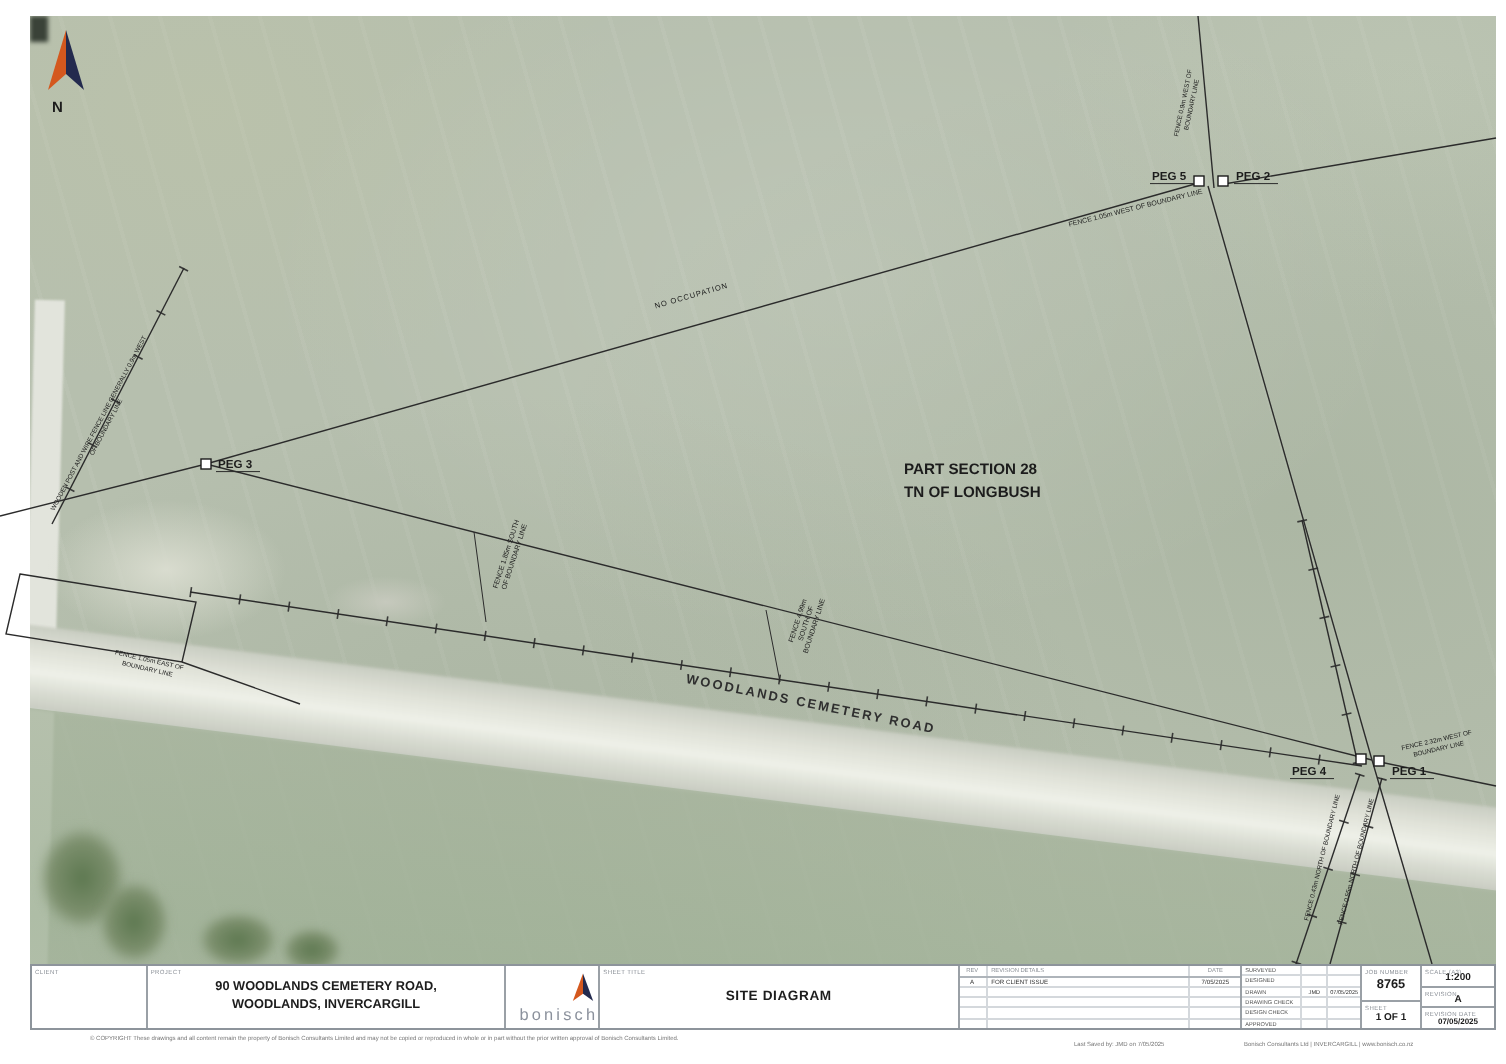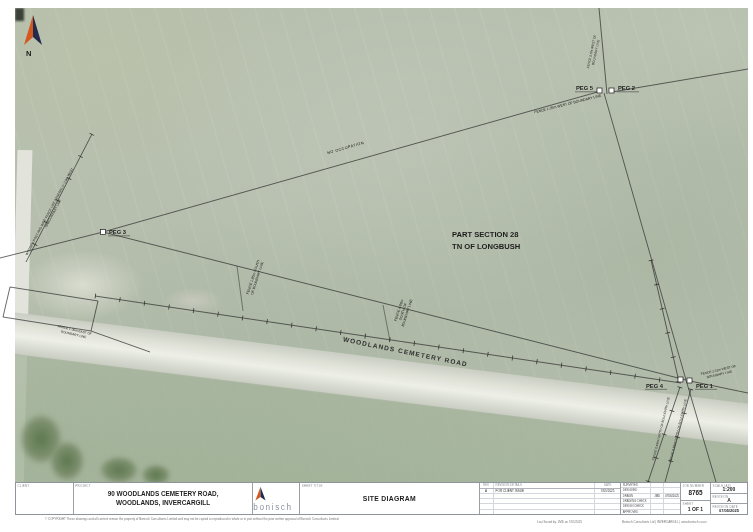--- a/index.html
+++ b/index.html
@@ -43,21 +43,21 @@
   .note-s{font-size:3.2px;}
   .occ{font-size:3.8px;letter-spacing:.5px;}
   
   .tblock{position:absolute;left:15px;top:482px;width:733px;height:33px;background:#fff;
     border:1px solid #8d949b;box-sizing:border-box;display:flex;font-size:3.2px;color:#222;}
   .cell{position:relative;border-right:1px solid #9aa0a6;box-sizing:border-box;height:100%;}
   .tb-label{position:absolute;left:1.5px;top:1px;font-size:3px;color:#8a8f96;letter-spacing:.2px;}
   .c-client{width:58px;}
   .c-project{width:180px;display:flex;flex-direction:column;justify-content:center;align-items:center;}
   .proj{font-size:6.4px;font-weight:bold;text-align:center;line-height:1.3;color:#1d1d1d;}
-  .c-logo{width:47px;display:flex;flex-direction:column;justify-content:center;align-items:flex-start;gap:1px;}
+  .c-logo{width:47px;display:flex;flex-direction:column;justify-content:center;align-items:flex-end;gap:1px;}
   .logotext{font-size:8.2px;letter-spacing:1.6px;color:#8b919c;}
   .c-sheet{width:180px;display:flex;justify-content:center;align-items:center;}
   .sheettitle{font-size:6.8px;font-weight:bold;color:#1d1d1d;letter-spacing:.3px;}
   .c-rev{width:142px;display:flex;flex-direction:column;}
   .revhead{display:flex;border-bottom:1px solid #aeb4ba;color:#8a8f96;font-size:2.9px;height:5px;align-items:center;}
   .revrow{display:flex;border-bottom:0.5px solid #d4d8dc;font-size:3.1px;height:4.5px;align-items:center;color:#333;}
   .rv1{width:14px;text-align:center;border-right:0.5px solid #d4d8dc;box-sizing:border-box;height:100%;display:flex;align-items:center;justify-content:center;}
   .rv2{flex:1;padding-left:2px;border-right:0.5px solid #d4d8dc;box-sizing:border-box;height:100%;display:flex;align-items:center;}
   .rv3{width:25px;text-align:center;height:100%;display:flex;align-items:center;justify-content:center;}
   .c-sign{width:60px;display:flex;flex-direction:column;}

